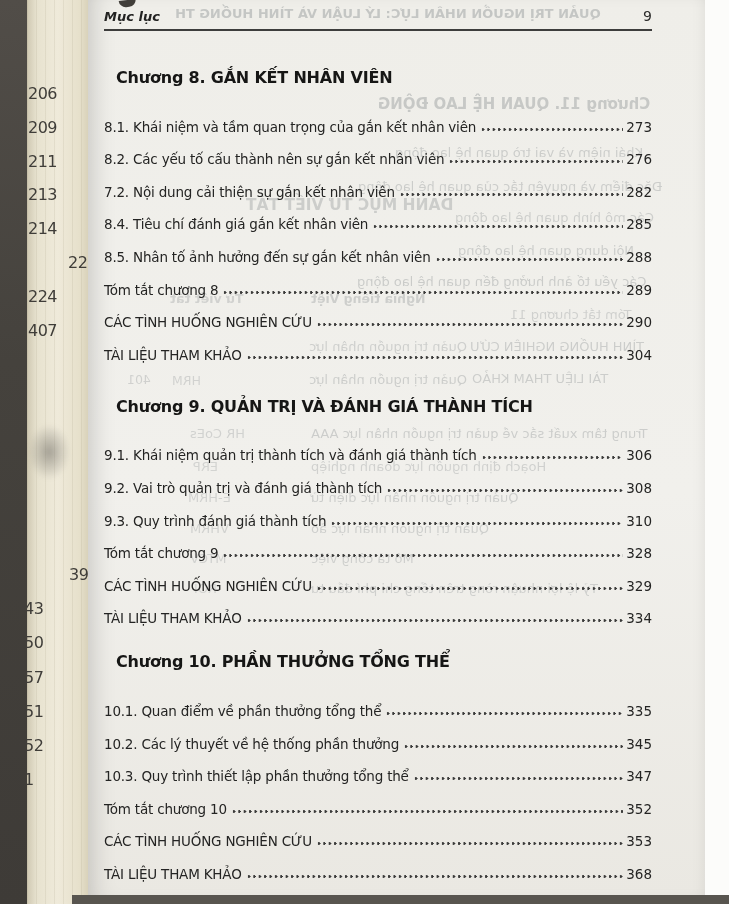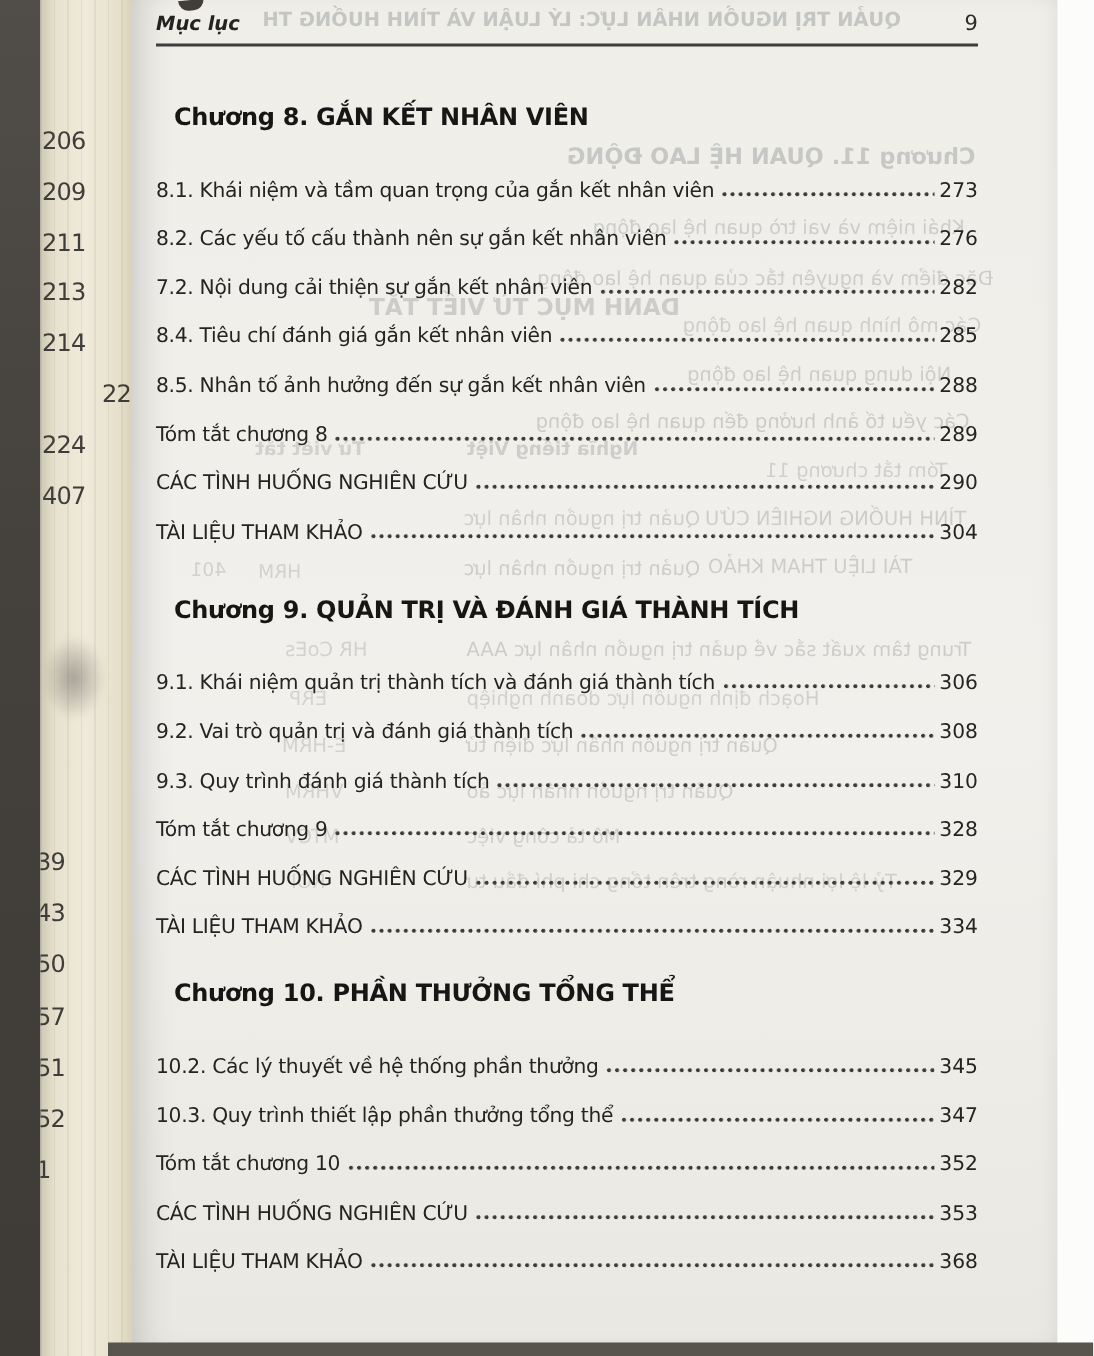--- a/index.html
+++ b/index.html
@@ -66,21 +66,21 @@
 
   <div class="edge-strip" id="edgeStrip">
       <span class="edge-num" style="top: 84px;">206</span>
       <span class="edge-num" style="top: 117.8px;">209</span>
       <span class="edge-num" style="top: 151.6px;">211</span>
       <span class="edge-num" style="top: 185.4px;">213</span>
       <span class="edge-num" style="top: 219.2px;">214</span>
       <span class="edge-num" style="top: 253px; padding-left: 40px;">223</span>
       <span class="edge-num" style="top: 286.8px;">224</span>
       <span class="edge-num" style="top: 320.6px;">407</span>
-      <span class="edge-num cut" style="top: 565px;">39</span>
+      <span class="edge-num cut" style="top: 565px; margin-left: 45px;">39</span>
       <span class="edge-num cut" style="top: 599.2px;">43</span>
       <span class="edge-num cut" style="top: 633.4px;">50</span>
       <span class="edge-num cut" style="top: 667.6px;">57</span>
       <span class="edge-num cut" style="top: 701.8px;">51</span>
       <span class="edge-num cut" style="top: 736px;">52</span>
       <span class="edge-num cut" style="top: 770.2px;">1</span>
     </div>
   <div class="edge-smudge"></div>
 
   <div class="page">
@@ -179,20 +179,25 @@
     <span class="lbl">TÀI LIỆU THAM KHẢO</span>
     <span class="dots"></span>
     <span class="pg">334</span>
   </div>
 </div>
   </section>
 
   <section class="toc-section s2">
     <h2 class="sec-heading">Chương 10. PHẦN THƯỞNG TỔNG THỂ</h2>
     <div class="entries">
+  <div class="toc-row">
+    <span class="lbl">10.1. Quan điểm về phần thưởng tổng thể</span>
+    <span class="dots"></span>
+    <span class="pg">335</span>
+  </div>
 
   <div class="toc-row">
     <span class="lbl">10.2. Các lý thuyết về hệ thống phần thưởng</span>
     <span class="dots"></span>
     <span class="pg">345</span>
   </div>
 
   <div class="toc-row">
     <span class="lbl">10.3. Quy trình thiết lập phần thưởng tổng thể</span>
     <span class="dots"></span>

